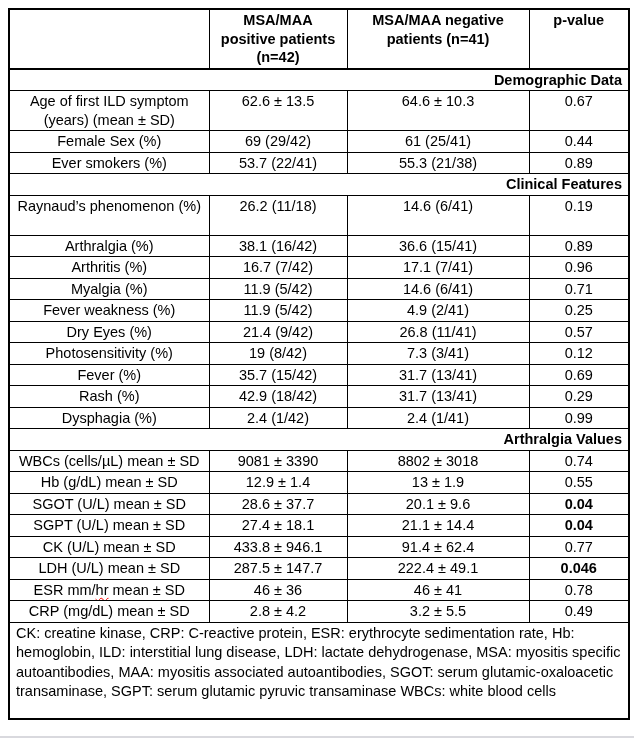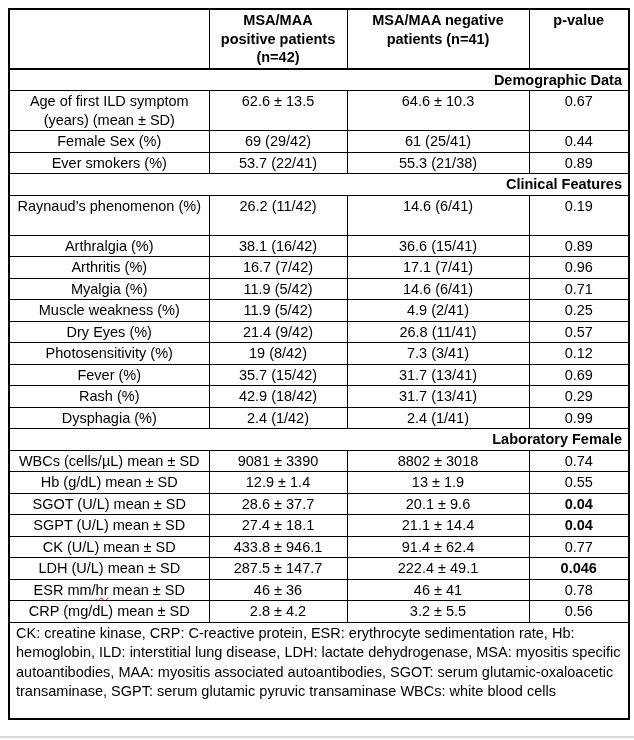--- a/index.html
+++ b/index.html
@@ -111,21 +111,21 @@
         <td class="val">53.7 (22/41)</td>
         <td class="val">55.3 (21/38)</td>
         <td class="val" data-weight="normal">0.89</td>
       </tr>
 
       <tr class="sec">
         <td colspan="4">Clinical Features</td>
       </tr>
       <tr class="row2">
         <td class="lbl">Raynaud’s phenomenon (%)</td>
-        <td class="val">26.2 (11/42)</td>
+        <td class="val">26.2 (11/18)</td>
         <td class="val">14.6 (6/41)</td>
         <td class="val" data-weight="normal">0.19</td>
       </tr>
       <tr class="row">
         <td class="lbl">Arthralgia (%)</td>
         <td class="val">38.1 (16/42)</td>
         <td class="val">36.6 (15/41)</td>
         <td class="val" data-weight="normal">0.89</td>
       </tr>
       <tr class="row">
@@ -134,21 +134,21 @@
         <td class="val">17.1 (7/41)</td>
         <td class="val" data-weight="normal">0.96</td>
       </tr>
       <tr class="row">
         <td class="lbl">Myalgia (%)</td>
         <td class="val">11.9 (5/42)</td>
         <td class="val">14.6 (6/41)</td>
         <td class="val" data-weight="normal">0.71</td>
       </tr>
       <tr class="row">
-        <td class="lbl">Muscle weakness (%)</td>
+        <td class="lbl">Fever weakness (%)</td>
         <td class="val">11.9 (5/42)</td>
         <td class="val">4.9 (2/41)</td>
         <td class="val" data-weight="normal">0.25</td>
       </tr>
       <tr class="row">
         <td class="lbl">Dry Eyes (%)</td>
         <td class="val">21.4 (9/42)</td>
         <td class="val">26.8 (11/41)</td>
         <td class="val" data-weight="normal">0.57</td>
       </tr>
@@ -171,21 +171,21 @@
         <td class="val" data-weight="normal">0.29</td>
       </tr>
       <tr class="row">
         <td class="lbl">Dysphagia (%)</td>
         <td class="val">2.4 (1/42)</td>
         <td class="val">2.4 (1/41)</td>
         <td class="val" data-weight="normal">0.99</td>
       </tr>
 
       <tr class="sec">
-        <td colspan="4">Laboratory Female</td>
+        <td colspan="4">Arthralgia Values</td>
       </tr>
       <tr class="row">
         <td class="lbl">WBCs (cells/µL) mean ± SD</td>
         <td class="val">9081 ± 3390</td>
         <td class="val">8802 ± 3018</td>
         <td class="val" data-weight="normal">0.74</td>
       </tr>
       <tr class="row">
         <td class="lbl">Hb (g/dL) mean ± SD</td>
         <td class="val">12.9 ± 1.4</td>
@@ -221,21 +221,21 @@
           <span>ESR mm/</span><span class="sq">hr</span><span> mean ± SD</span>
         </td>
         <td class="val">46 ± 36</td>
         <td class="val">46 ± 41</td>
         <td class="val" data-weight="normal">0.78</td>
       </tr>
       <tr class="row">
         <td class="lbl">CRP (mg/dL) mean ± SD</td>
         <td class="val">2.8 ± 4.2</td>
         <td class="val">3.2 ± 5.5</td>
-        <td class="val" data-weight="normal">0.56</td>
+        <td class="val" data-weight="normal">0.49</td>
       </tr>
 
       <tr class="foot">
         <td colspan="4">CK: creatine kinase, CRP: C-reactive protein, ESR: erythrocyte sedimentation rate, Hb: hemoglobin, ILD: interstitial lung disease, LDH: lactate dehydrogenase, MSA: myositis specific autoantibodies, MAA: myositis associated autoantibodies, SGOT: serum glutamic-oxaloacetic transaminase, SGPT: serum glutamic pyruvic transaminase  WBCs: white blood cells</td>
       </tr>
     </tbody>
   </table>
   <div class="page-edge"></div>
 </div>
 

